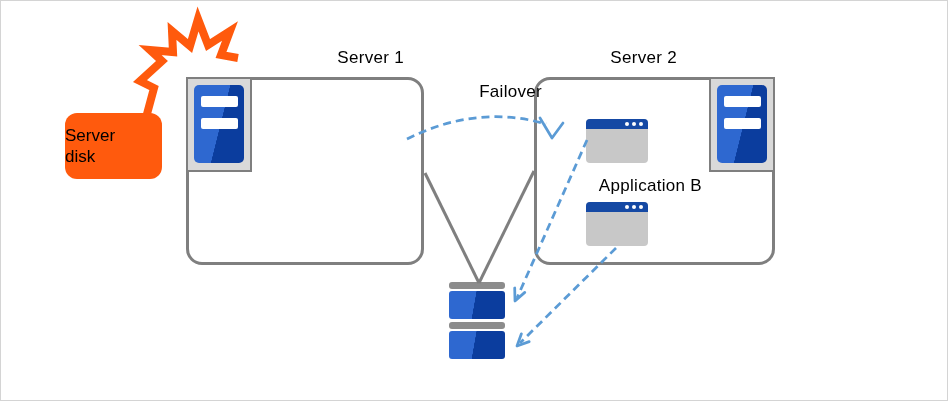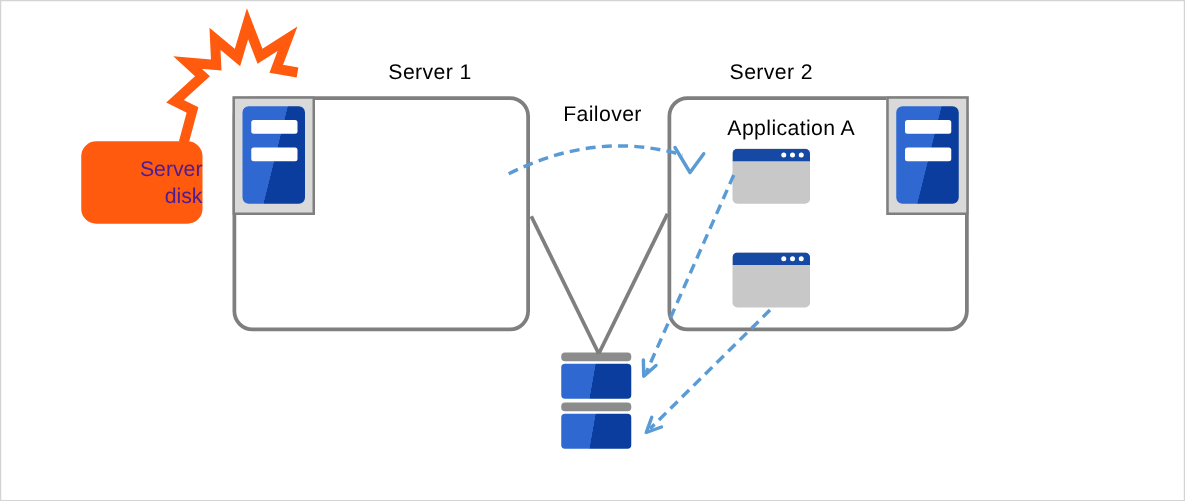--- a/index.html
+++ b/index.html
@@ -14,27 +14,27 @@
     --cap:#8C8C8C;
   }
   html,body{margin:0;padding:0;background:#fff;}
   .canvas{
     position:relative;width:948px;height:401px;box-sizing:border-box;
     background:#fff;border:1px solid #D4D4D4;overflow:hidden;
     font-family:"Liberation Sans", sans-serif;color:#000;
   }
   .label{
     position:absolute;font-size:17px;letter-spacing:.3px;
-    text-align:center;white-space:nowrap;color:#000;
+    text-align:right;white-space:nowrap;color:#000;
   }
   
   .callout{
     position:absolute;left:64px;top:112px;width:97px;height:66px;
-    background:var(--orange);border-radius:12px;color:#4c1d95;
-    display:flex;flex-direction:column;align-items:flex-end;justify-content:center;
+    background:var(--orange);border-radius:12px;color:#000000;
+    display:flex;flex-direction:column;align-items:flex-start;justify-content:center;
     font-size:17px;line-height:21px;
   }
   
   .server-box{
     position:absolute;top:76px;width:238px;height:188px;box-sizing:border-box;
     border:3px solid var(--outline);border-radius:16px;background:transparent;
   }
   #server1-box{left:185px;}
   #server2-box{left:533px;width:241px;}
   
@@ -76,21 +76,21 @@
 <body>
 
 <div class="canvas">
 
   <div class="server-box" id="server1-box"></div>
   <div class="server-box" id="server2-box"></div>
 
   <div class="label" style="left:283px;top:47px;width:120px;">Server 1</div>
   <div class="label" style="left:556px;top:47px;width:120px;">Server 2</div>
   <div class="label" style="left:421px;top:81px;width:120px;">Failover</div>
-  <div class="label" style="left:562px;top:92px;width:140px;">Application A</div>
+  <div class="label" style="left:561px;top:175px;width:140px;">Application B</div>
 
   <div class="callout">
     <span>Server</span>
     <span>disk</span>
   </div>
 
   <div class="icon-frame" id="server1-icon">
     <div class="tower">
       <div class="bar bar1"></div>
       <div class="bar bar2"></div>

